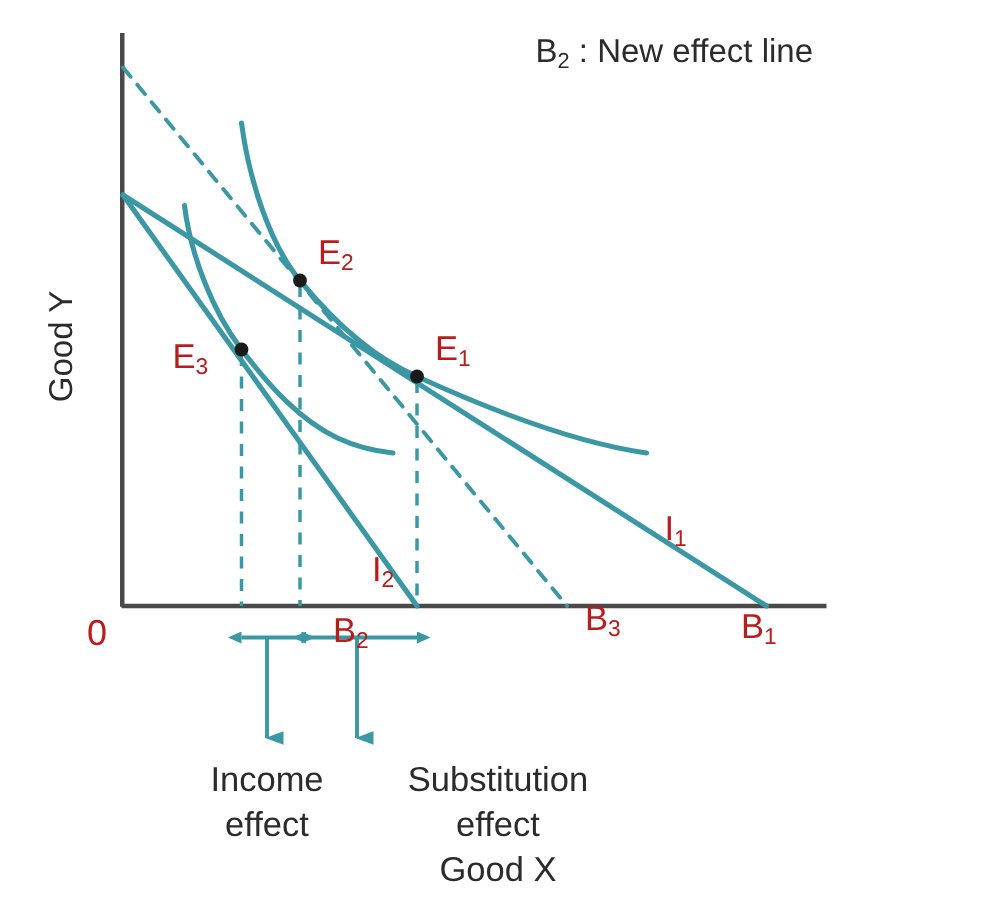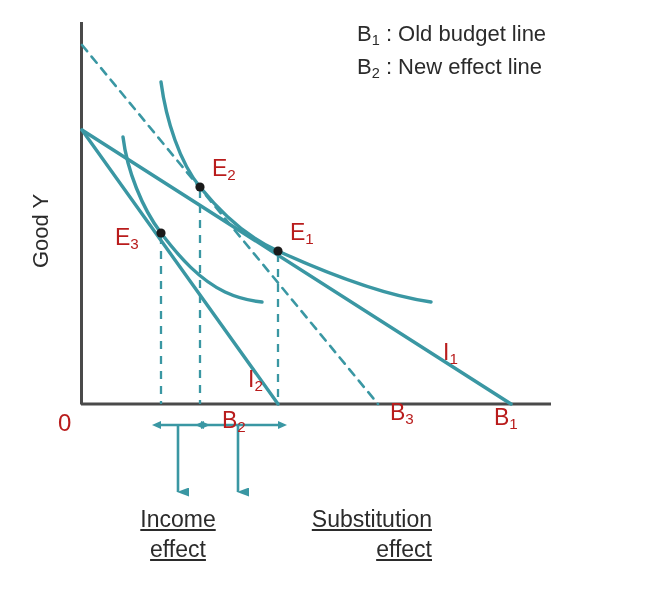--- a/index.html
+++ b/index.html
@@ -66,24 +66,23 @@
     left: 58px;
     top: 411px;
     font-size: 24px;
   }
   .effect-cap {
     position: absolute;
     font-size: 23px;
     color: #2b2b2b;
     text-align: center;
     line-height: 1.3;
-    text-decoration: underline;
   }
   #income-cap { left: 88px; top: 505px; width: 180px; }
-  #subst-cap { left: 232px; top: 505px; width: 200px; text-align: right; }
+  #subst-cap { left: 232px; top: 505px; width: 200px; }
 </style>
 </head>
 <body>
 
 <div id="figure">
 
   <svg id="plot-svg" viewBox="0 0 665 611">
     <defs>
       <marker id="ah-left" markerWidth="10" markerHeight="8" refX="9" refY="4" orient="auto" markerUnits="userSpaceOnUse">
         <path d="M9,0 L0,4 L9,8 z" fill="#3a97a3"></path>
@@ -125,21 +124,20 @@
 
     <g>
       <line x1="161" y1="425" x2="201" y2="425" stroke="#3a97a3" stroke-width="2.6" marker-start="url(#ah-left)" marker-end="url(#ah-right)"></line>
       <line x1="204" y1="425" x2="278" y2="425" stroke="#3a97a3" stroke-width="2.6" marker-start="url(#ah-left)" marker-end="url(#ah-right)"></line>
       <line x1="178" y1="425" x2="178" y2="492" stroke="#3a97a3" stroke-width="2.6" marker-end="url(#ah-down)"></line>
       <line x1="238" y1="425" x2="238" y2="492" stroke="#3a97a3" stroke-width="2.6" marker-end="url(#ah-down)"></line>
     </g>
   </svg>
 
   <div id="legend">
-    <div><span>B</span><span class="sub">1</span><span> : </span><span>Old budget line</span></div>
     <div><span>B</span><span class="sub">2</span><span> : </span><span>New effect line</span></div>
   </div>
 
   <div id="y-axis-label">Good Y</div>
 
   <div class="lbl" id="origin-label">0</div>
 
   <div class="lbl point-lbl" style="left:290px; top:221px;"><span>E</span><span class="sub">1</span></div>
   <div class="lbl point-lbl" style="left:212px; top:157px;"><span>E</span><span class="sub">2</span></div>
   <div class="lbl point-lbl" style="left:115px; top:226px;"><span>E</span><span class="sub">3</span></div>
@@ -150,15 +148,16 @@
   <div class="lbl curve-lbl" style="left:222px; top:361px;text-align:center;"><span>B</span><span class="sub">2</span></div>
   <div class="lbl curve-lbl" style="left:390px; top:353px;text-align:right;"><span>B</span><span class="sub">3</span></div>
 
   <div class="effect-cap" id="income-cap">
     <div>Income</div>
     <div>effect</div>
   </div>
   <div class="effect-cap" id="subst-cap">
     <div>Substitution</div>
     <div>effect</div>
+    <div>Good X</div>
   </div>
 
 </div>
 
 </body></html>

